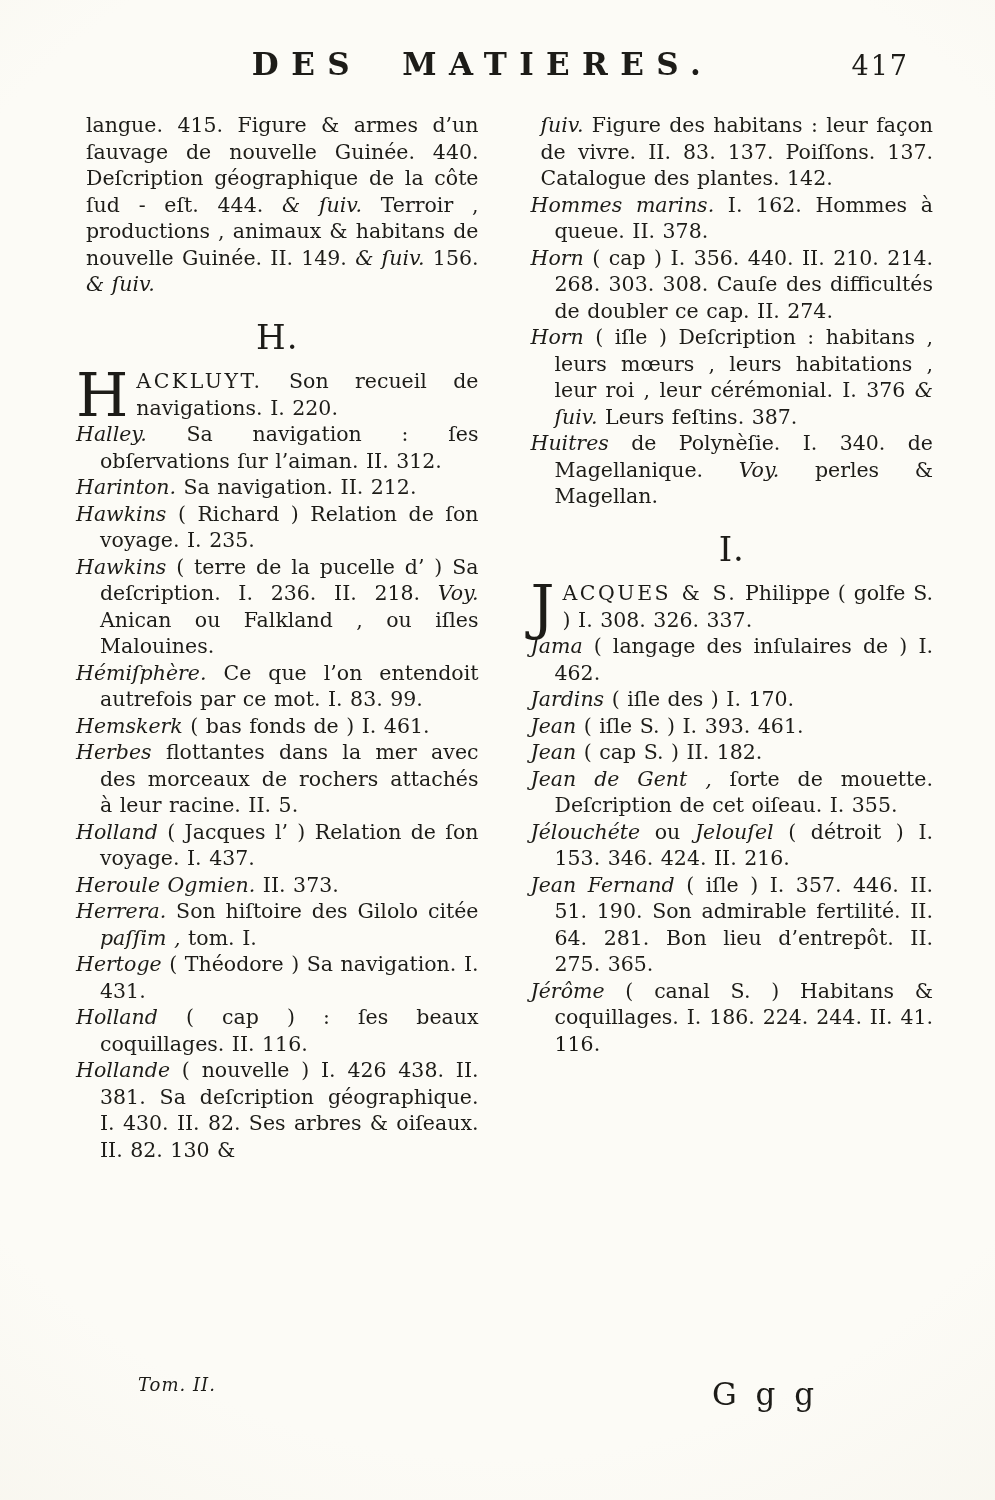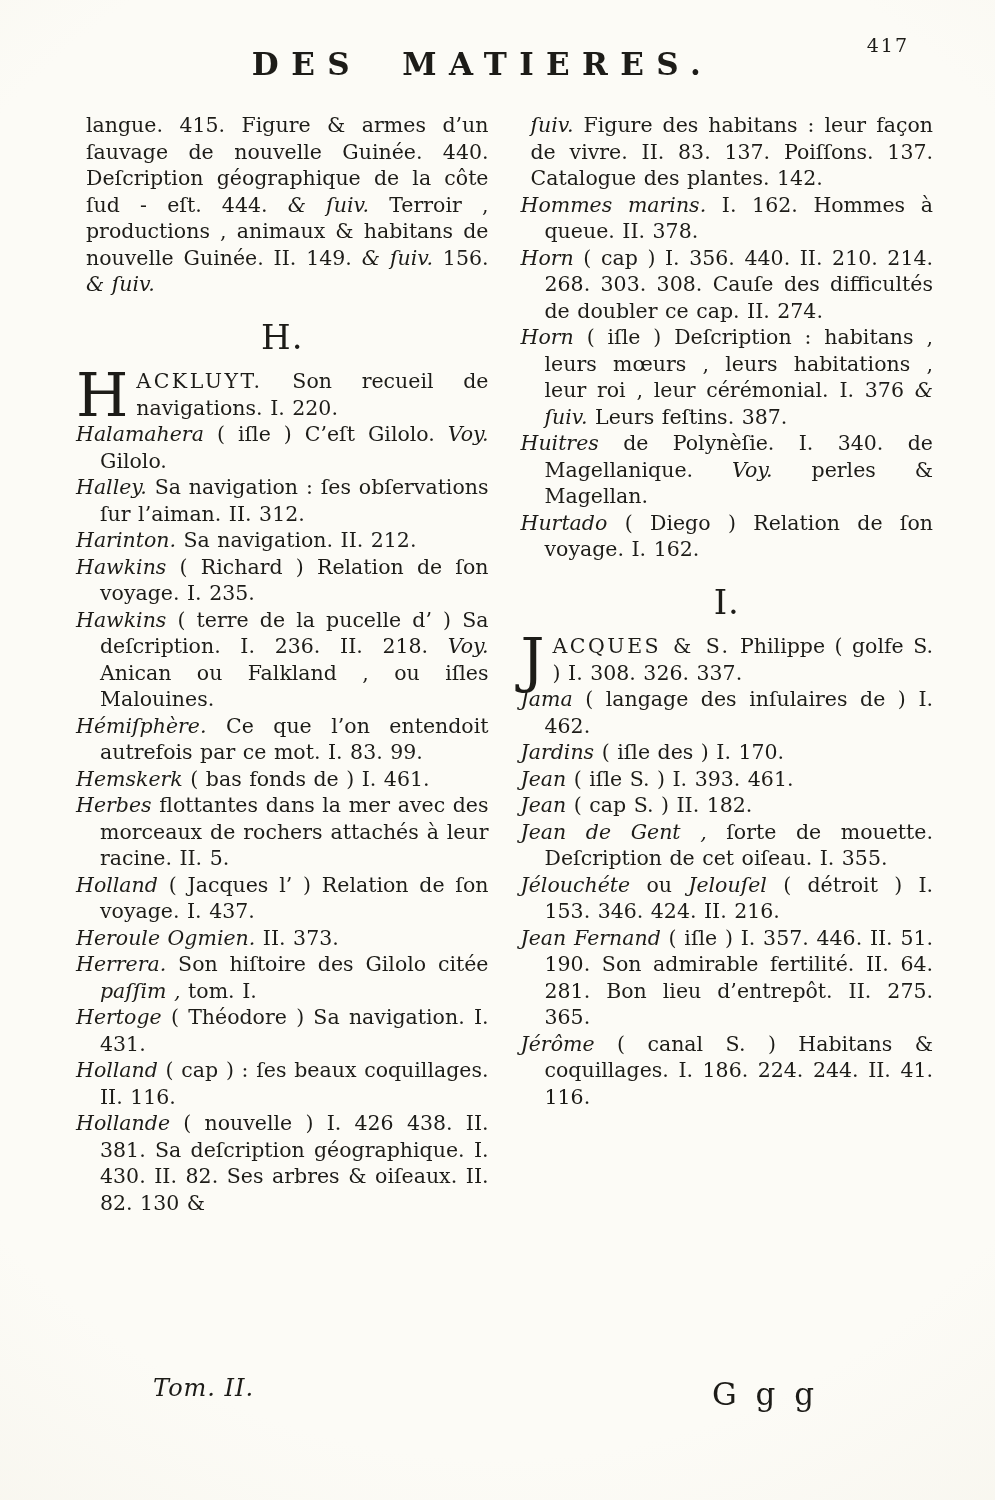--- a/index.html
+++ b/index.html
@@ -19,28 +19,28 @@
   .header-title {
     text-align: center;
     font-size: 31px;
     font-weight: bold;
     letter-spacing: 0.40em;
     word-spacing: 0.55em;
     margin-left: -30px;
   }
   .page-number {
     position: absolute;
-    top: 34px;
+    top: 50px;
     right: 86px;
-    font-size: 19px;
+    font-size: 27px;
     letter-spacing: 2px;
   }
   .columns {
     display: flex;
-    gap: 32px;
+    gap: 52px;
     padding: 14px 62px 0 76px;
   }
   .column {
     flex: 1;
     min-width: 0;
     font-size: 20.5px;
     line-height: 26.5px;
     text-align: justify;
     word-spacing: 1px;
   }
@@ -56,24 +56,24 @@
   .dropcap {
     float: left;
     font-size: 60px;
     line-height: 47px;
     padding: 4px 8px 0 0;
   }
   .seg-i { font-style: italic; }
   .seg-c { letter-spacing: 2.5px; }
   .footer-left {
     position: absolute;
-    left: 153px;
+    left: 138px;
     top: 1374px;
     font-style: italic;
-    font-size: 24px;
+    font-size: 18px;
     letter-spacing: 1px;
   }
   .footer-right {
     position: absolute;
     left: 712px;
     top: 1376px;
     font-size: 31px;
     word-spacing: 9px;
   }
 </style>
@@ -85,42 +85,40 @@
   <div class="page-header">
     <div class="header-title">DES MATIERES.</div>
     <div class="page-number">417</div>
   </div>
 
   <div class="columns">
     <div class="column">
         <p class="entry cont"><span class="seg-r">langue. 415. Figure &amp; armes d’un ſauvage de nouvelle Guinée. 440. Deſcription géographique de la côte ſud - eſt. 444. </span><span class="seg-i">&amp; ſuiv.</span><span class="seg-r"> Terroir , productions , animaux &amp; habitans de nouvelle Guinée. II. 149. </span><span class="seg-i">&amp; ſuiv.</span><span class="seg-r"> 156. </span><span class="seg-i">&amp; ſuiv.</span></p>
         <div class="section-heading">H.</div>
         <p class="entry dc"><span class="dropcap">H</span><span class="seg-c">ACKLUYT.</span><span class="seg-r"> Son recueil de navigations. I. 220.</span></p>
-        <p class="entry"><span class="seg-i">Halamahera</span><span class="seg-r"> ( iſle ) C’eſt Gilolo. </span><span class="seg-i">Voy.</span><span class="seg-r"> Gilolo.</span></p>
         <p class="entry"><span class="seg-i">Halley.</span><span class="seg-r"> Sa navigation : ſes obſervations ſur l’aiman. II. 312.</span></p>
         <p class="entry"><span class="seg-i">Harinton.</span><span class="seg-r"> Sa navigation. II. 212.</span></p>
         <p class="entry"><span class="seg-i">Hawkins</span><span class="seg-r"> ( Richard ) Relation de ſon voyage. I. 235.</span></p>
         <p class="entry"><span class="seg-i">Hawkins</span><span class="seg-r"> ( terre de la pucelle d’ ) Sa deſcription. I. 236. II. 218. </span><span class="seg-i">Voy.</span><span class="seg-r"> Anican ou Falkland , ou iſles Malouines.</span></p>
         <p class="entry"><span class="seg-i">Hémiſphère.</span><span class="seg-r"> Ce que l’on entendoit autrefois par ce mot. I. 83. 99.</span></p>
         <p class="entry"><span class="seg-i">Hemskerk</span><span class="seg-r"> ( bas fonds de ) I. 461.</span></p>
         <p class="entry"><span class="seg-i">Herbes</span><span class="seg-r"> flottantes dans la mer avec des morceaux de rochers attachés à leur racine. II. 5.</span></p>
         <p class="entry"><span class="seg-i">Holland</span><span class="seg-r"> ( Jacques l’ ) Relation de ſon voyage. I. 437.</span></p>
         <p class="entry"><span class="seg-i">Heroule Ogmien.</span><span class="seg-r"> II. 373.</span></p>
         <p class="entry"><span class="seg-i">Herrera.</span><span class="seg-r"> Son hiſtoire des Gilolo citée </span><span class="seg-i">paſſim ,</span><span class="seg-r"> tom. I.</span></p>
         <p class="entry"><span class="seg-i">Hertoge</span><span class="seg-r"> ( Théodore ) Sa navigation. I. 431.</span></p>
         <p class="entry"><span class="seg-i">Holland</span><span class="seg-r"> ( cap ) : ſes beaux coquillages. II. 116.</span></p>
         <p class="entry"><span class="seg-i">Hollande</span><span class="seg-r"> ( nouvelle ) I. 426 438. II. 381. Sa deſcription géographique. I. 430. II. 82. Ses arbres &amp; oiſeaux. II. 82. 130 &amp;</span></p>
       </div>
     <div class="column">
         <p class="entry cont"><span class="seg-i">ſuiv.</span><span class="seg-r"> Figure des habitans : leur façon de vivre. II. 83. 137. Poiſſons. 137. Catalogue des plantes. 142.</span></p>
         <p class="entry"><span class="seg-i">Hommes marins.</span><span class="seg-r"> I. 162. Hommes à queue. II. 378.</span></p>
         <p class="entry"><span class="seg-i">Horn</span><span class="seg-r"> ( cap ) I. 356. 440. II. 210. 214. 268. 303. 308. Cauſe des difficultés de doubler ce cap. II. 274.</span></p>
         <p class="entry"><span class="seg-i">Horn</span><span class="seg-r"> ( iſle ) Deſcription : habitans , leurs mœurs , leurs habitations , leur roi , leur cérémonial. I. 376 </span><span class="seg-i">&amp; ſuiv.</span><span class="seg-r"> Leurs feſtins. 387.</span></p>
         <p class="entry"><span class="seg-i">Huitres</span><span class="seg-r"> de Polynèſie. I. 340. de Magellanique. </span><span class="seg-i">Voy.</span><span class="seg-r"> perles &amp; Magellan.</span></p>
-        <p class="entry"><span class="seg-i">Hurtado</span><span class="seg-r"> ( Diego ) Relation de ſon voyage. I. 162.</span></p>
         <div class="section-heading">I.</div>
         <p class="entry dc"><span class="dropcap">J</span><span class="seg-c">ACQUES &amp; S.</span><span class="seg-r"> Philippe ( golfe S. ) I. 308. 326. 337.</span></p>
         <p class="entry"><span class="seg-i">Jama</span><span class="seg-r"> ( langage des inſulaires de ) I. 462.</span></p>
         <p class="entry"><span class="seg-i">Jardins</span><span class="seg-r"> ( iſle des ) I. 170.</span></p>
         <p class="entry"><span class="seg-i">Jean</span><span class="seg-r"> ( iſle S. ) I. 393. 461.</span></p>
         <p class="entry"><span class="seg-i">Jean</span><span class="seg-r"> ( cap S. ) II. 182.</span></p>
         <p class="entry"><span class="seg-i">Jean de Gent ,</span><span class="seg-r"> ſorte de mouette. Deſcription de cet oiſeau. I. 355.</span></p>
         <p class="entry"><span class="seg-i">Jélouchéte</span><span class="seg-r"> ou </span><span class="seg-i">Jelouſel</span><span class="seg-r"> ( détroit ) I. 153. 346. 424. II. 216.</span></p>
         <p class="entry"><span class="seg-i">Jean Fernand</span><span class="seg-r"> ( iſle ) I. 357. 446. II. 51. 190. Son admirable fertilité. II. 64. 281. Bon lieu d’entrepôt. II. 275. 365.</span></p>
         <p class="entry"><span class="seg-i">Jérôme</span><span class="seg-r"> ( canal S. ) Habitans &amp; coquillages. I. 186. 224. 244. II. 41. 116.</span></p>

